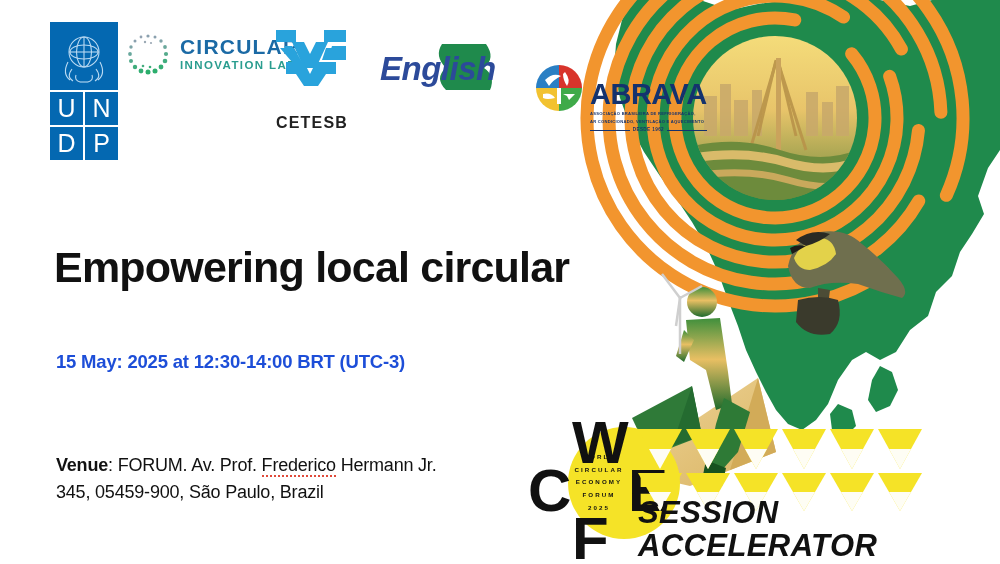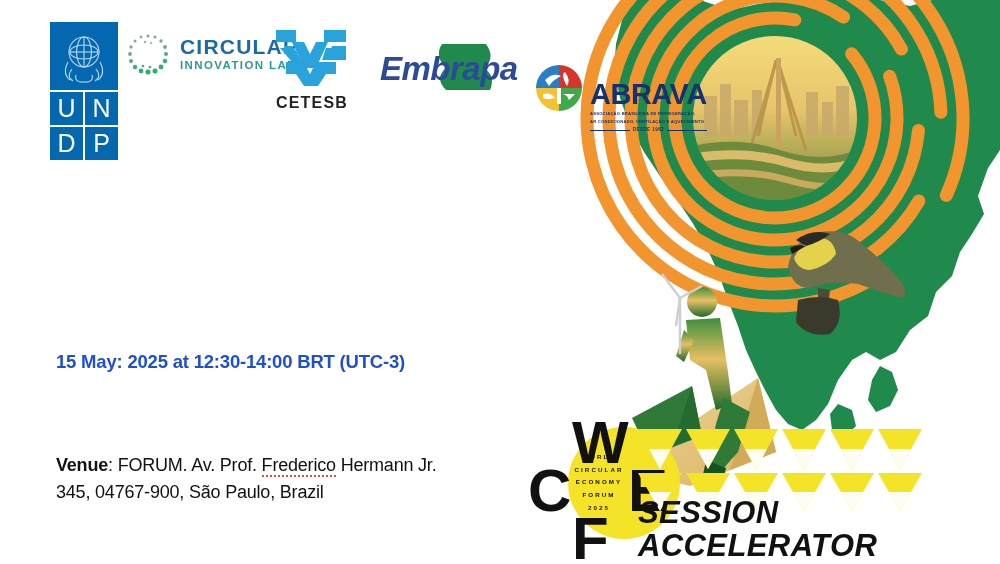--- a/index.html
+++ b/index.html
@@ -90,21 +90,21 @@
     left: 220px;
     top: 6px;
     width: 84px;
     text-align: center;
   }
   .cetesb-label {
     font-size: 16px;
     font-weight: 700;
     letter-spacing: 1.2px;
     color: #222222;
-    margin-top: 0;
+    margin-top: 20px;
   }
 
   
   .embrapa {
     position: absolute;
     left: 330px;
     top: 22px;
     width: 145px;
     height: 52px;
   }
@@ -479,21 +479,21 @@
           <path d="M16,34 H34 L40,46 L46,34 H66 V46 H56 L48,58 H34 L26,46 H16 Z"></path>
         </g>
       </svg>
       <div class="cetesb-label">CETESB</div>
     </div>
 
     <div class="embrapa">
       <svg width="145" height="52" viewBox="0 0 145 52" style="position:absolute;left:0;top:0;">
         <path fill="#1f8a4c" d="M 62,0 L 106,0 Q 116,14 104,24 Q 116,32 110,46 L 66,46 Q 54,34 66,24 Q 54,12 62,0 Z"></path>
       </svg>
-      <div class="embrapa-word">Embrapa</div>
+      <div class="embrapa-word">English</div>
     </div>
 
     <div class="abrava">
       <svg width="48" height="48" viewBox="0 0 48 48">
         <circle cx="24" cy="24" r="23" fill="#ffffff"></circle>
         <path d="M24,24 L24,1 A23,23 0 0,0 1,24 Z" fill="#2a7fc4"></path>
         <path d="M24,24 L47,24 A23,23 0 0,0 24,1 Z" fill="#d8342b"></path>
         <path d="M24,24 L1,24 A23,23 0 0,0 24,47 Z" fill="#f2c230"></path>
         <path d="M24,24 L24,47 A23,23 0 0,0 47,24 Z" fill="#3faa49"></path>
         <g fill="#ffffff">
@@ -511,28 +511,28 @@
         <div class="abrava-since">
           <span class="rule"></span>
           <span class="since-txt">DESDE 1962</span>
           <span class="rule"></span>
         </div>
       </div>
     </div>
   </div>
 
   <h1 id="headline">
-    <br>
+    <span>Empowering local circular</span><br>
   </h1>
 
   <div id="datetime">15 May: 2025 at 12:30-14:00 BRT (UTC-3)</div>
 
   <div id="venue">
     <span class="vlabel">Venue</span><span>: FORUM. Av. Prof. </span><span class="spellcheck">Frederico</span><span> Hermann Jr.</span><br>
-    <span>345, 04767-900, São Paulo, Brazil</span>
+    <span>345, 05459-900, São Paulo, Brazil</span>
   </div>
 
   <div id="wcef">
 
     <svg id="tri-pattern" viewBox="0 0 290 86">
       <g fill="#f5e327">
         <path d="M0,2 L44,2 L22,42 Z"></path>
         <path d="M0,46 L44,46 L22,84 Z"></path>
         <path d="M48,2 L92,2 L70,42 Z"></path>
         <path d="M48,46 L92,46 L70,84 Z"></path>

